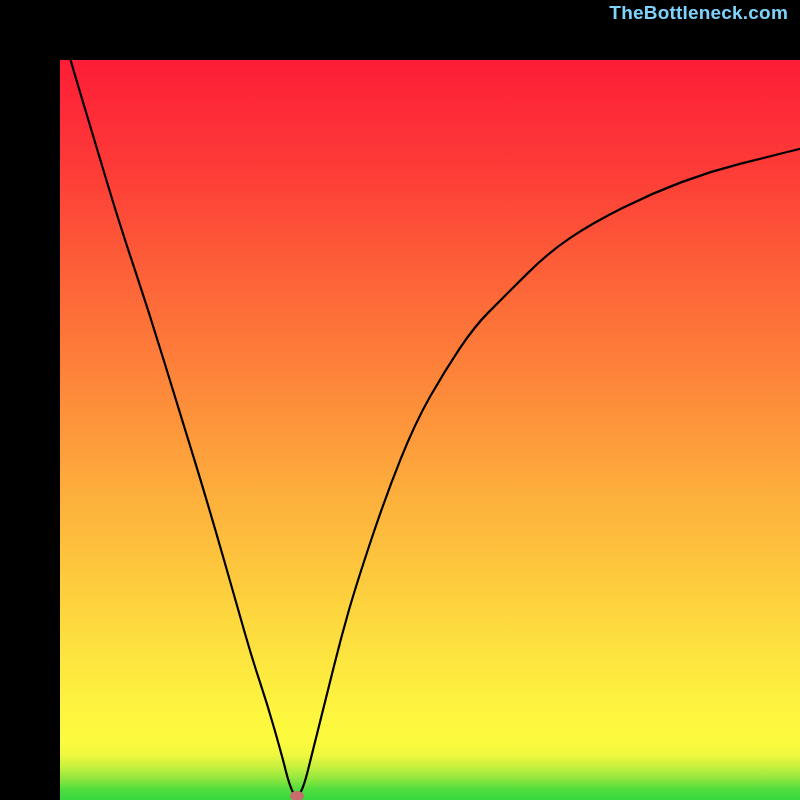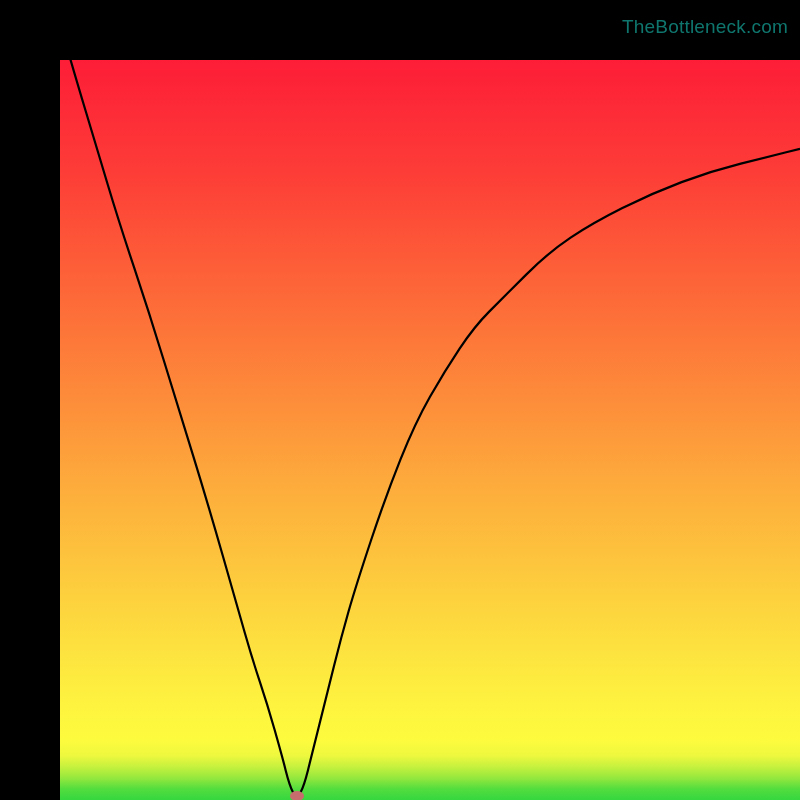--- a/index.html
+++ b/index.html
@@ -54,25 +54,25 @@
   .marker {
     position: absolute;
     width: 14px;
     height: 10px;
     border-radius: 50% / 50%;
     background: #c76d6d;
     transform: translate(-50%, -50%);
   }
   .watermark {
     position: absolute;
-    top: 16px;
+    top: 2px;
     right: 12px;
-    color: #0f766e;
+    color: #7dd3fc;
     font-size: 19px;
-    font-weight: 400;
+    font-weight: 700;
     letter-spacing: 0.2px;
   }
 </style>
 </head>
 <body>
 
 <div class="frame">
   <div class="plot">
     <svg class="curve" viewBox="0 0 740 740" preserveAspectRatio="none">
       <path id="curve-path" d="M 0 -37 Q 0 -37 7.4 -11.099999999999966 Q 14.8 14.800000000000068 25.9 51.80000000000001 Q 37 88.79999999999995 48.1 125.79999999999995 Q 59.2 162.79999999999995 74 207.19999999999996 Q 88.8 251.59999999999997 103.6 299.69999999999993 Q 118.4 347.79999999999995 133.2 395.9 Q 148 444 162.8 495.8 Q 177.6 547.6 185 573.5 Q 192.4 599.4 199.8 621.5999999999999 Q 207.20000000000002 643.8 214.60000000000002 669.7 Q 222 695.6 225.7 710.4000000000001 Q 229.4 725.2 233.10000000000002 732.6 Q 236.8 740 240.5 732.6 Q 244.20000000000002 725.2 247.90000000000003 710.4000000000001 Q 251.60000000000002 695.6 259 666 Q 266.4 636.4 273.79999999999995 606.8 Q 281.2 577.2 288.6 551.3 Q 296 525.4 310.8 481 Q 325.6 436.6 340.4 399.6 Q 355.2 362.59999999999997 370 336.7 Q 384.8 310.8 399.6 288.6 Q 414.40000000000003 266.4 429.20000000000005 251.59999999999997 Q 444 236.79999999999995 466.20000000000005 214.59999999999997 Q 488.40000000000003 192.39999999999998 510.6 177.59999999999997 Q 532.8 162.79999999999995 562.4 148 Q 592 133.20000000000005 621.6 122.10000000000002 Q 651.2 111 680.8 103.60000000000002 Q 710.4 96.20000000000005 725.2 92.5 T 740 88.79999999999995" fill="none" stroke="#000" stroke-width="2.2"></path>

